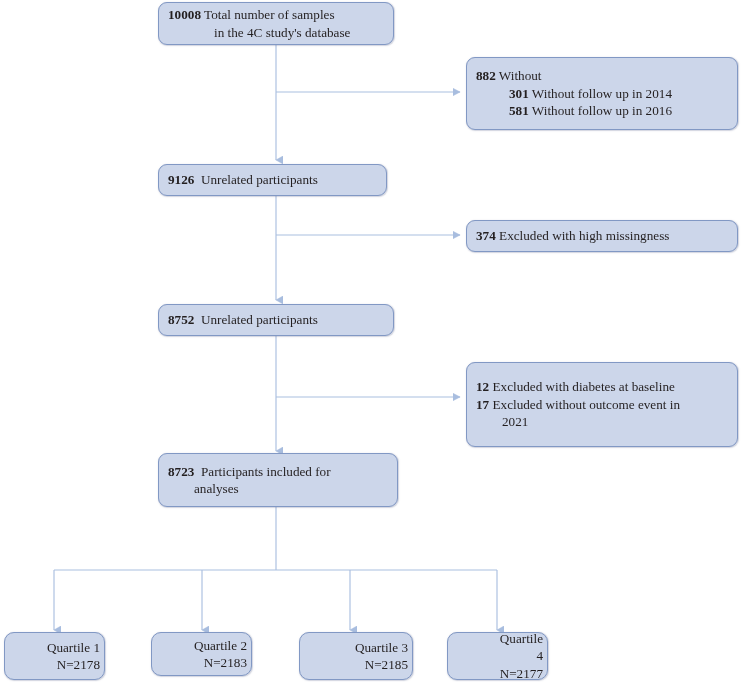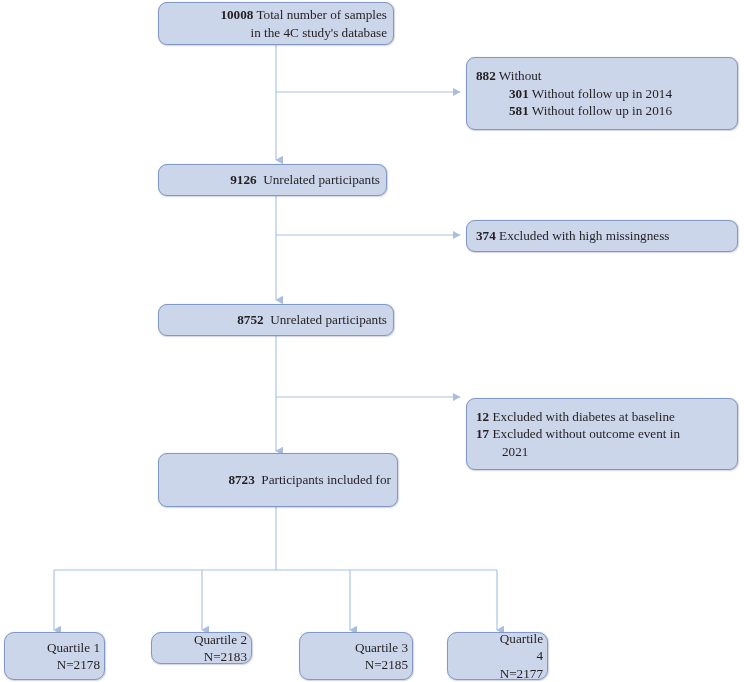--- a/index.html
+++ b/index.html
@@ -42,21 +42,20 @@
     color: #231f20;
     width: 100%;
   }
   .node .num {
     font-weight: bold;
   }
   .main-node .node-text {
     padding-left: 9px;
     padding-right: 6px;
     text-indent: 0;
-    text-align: right;
   }
   .side-node .node-text {
     padding-left: 9px;
     padding-right: 6px;
   }
   .quartile-node {
     border-radius: 10px;
   }
   .quartile-node .node-text {
     text-align: right;
@@ -143,20 +142,21 @@
     <div class="node-text">
       <span class="line"><span class="num">8752</span>&nbsp;
         <span>Unrelated participants</span></span>
     </div>
   </div>
 
   <div class="node main-node" style="left:158px; top:453px; width:240px; height:54px;">
     <div class="node-text">
       <span class="line"><span class="num">8723</span>&nbsp;
         <span>Participants included for</span></span>
+      <span class="indent-2">analyses</span>
     </div>
   </div>
 
   <div class="node side-node" style="left:466px; top:57px; width:272px; height:73px;">
     <div class="node-text">
       <span class="line"><span class="num">882</span>
         <span>Without</span></span>
       <span class="indent-1"><span class="num">301</span>
         <span>Without follow up in 2014</span></span>
       <span class="indent-1"><span class="num">581</span>
@@ -164,38 +164,38 @@
     </div>
   </div>
 
   <div class="node side-node" style="left:466px; top:220px; width:272px; height:32px;">
     <div class="node-text">
       <span class="line"><span class="num">374</span>
         <span>Excluded with high missingness</span></span>
     </div>
   </div>
 
-  <div class="node side-node" style="left:466px; top:362px; width:272px; height:72px;margin-top:36px;">
+  <div class="node side-node" style="left:466px; top:362px; width:272px; height:85px;">
     <div class="node-text">
       <span class="line"><span class="num">12</span>
         <span>Excluded with diabetes at baseline</span></span>
       <span class="hang"><span class="num">17</span>
         <span>Excluded without outcome event in</span></span>
       <span class="indent-2">2021</span>
     </div>
   </div>
 
   <div class="node quartile-node" style="left:4px; top:632px; width:101px; height:48px;">
     <div class="node-text">
       <span class="line">Quartile 1</span>
       <span class="line">N=2178</span>
     </div>
   </div>
 
-  <div class="node quartile-node" style="left:151px; top:632px; width:101px; height:32px;">
+  <div class="node quartile-node" style="left:151px; top:632px; width:101px; height:44px;">
     <div class="node-text">
       <span class="line">Quartile 2</span>
       <span class="line">N=2183</span>
     </div>
   </div>
 
   <div class="node quartile-node" style="left:299px; top:632px; width:114px; height:48px;">
     <div class="node-text">
       <span class="line">Quartile 3</span>
       <span class="line">N=2185</span>

